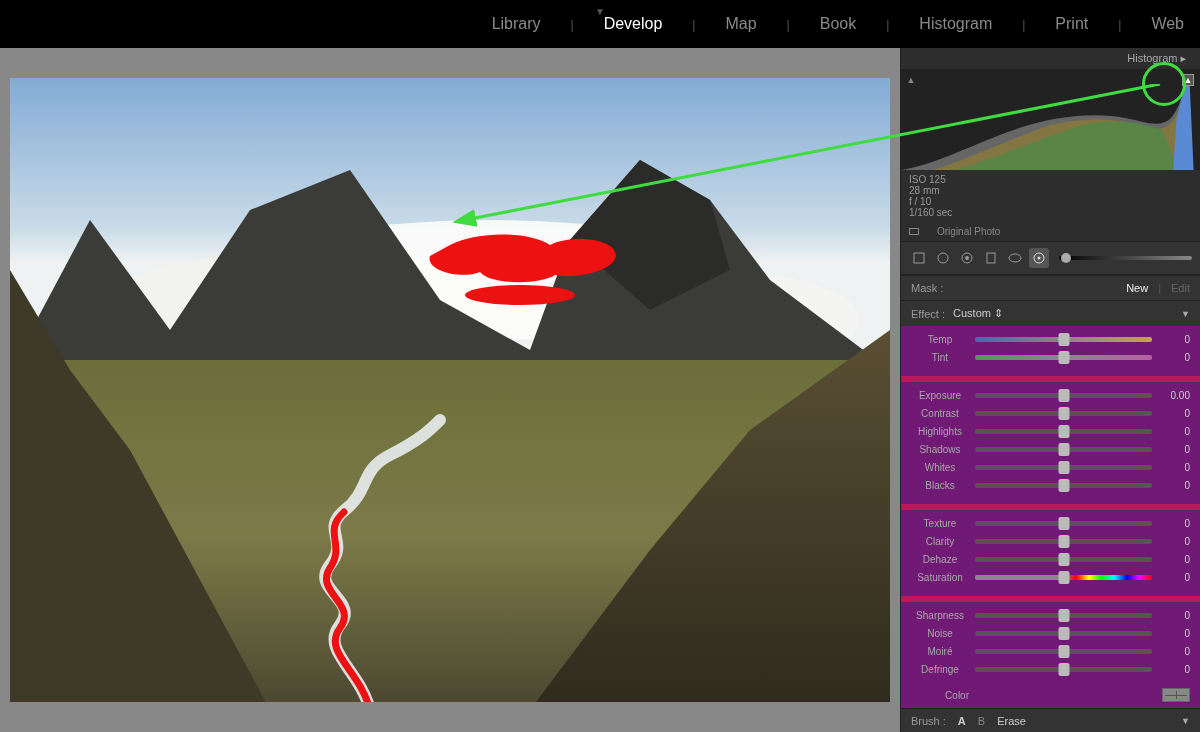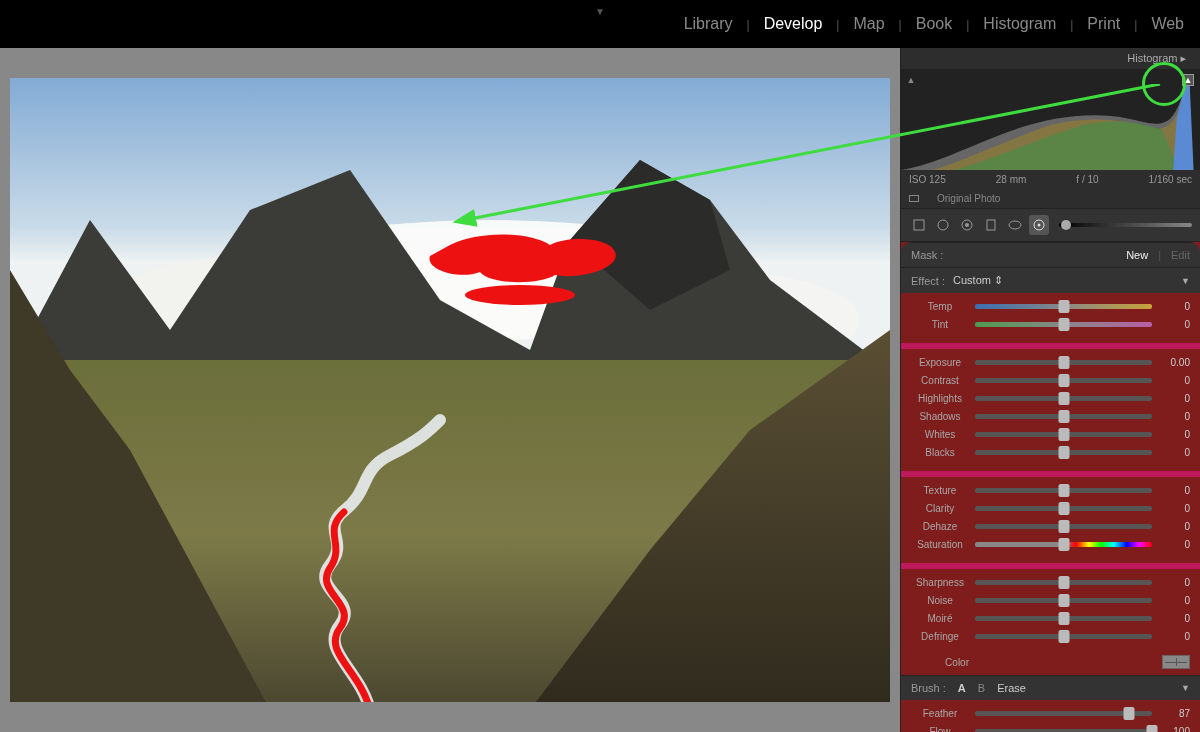--- a/index.html
+++ b/index.html
@@ -1,45 +1,45 @@
 <!DOCTYPE html>
 <html><head>
 <meta charset="utf-8">
 <style>
   * { box-sizing: border-box; margin: 0; padding: 0; font-family: -apple-system, "Segoe UI", Arial, sans-serif; }
   body { background: #1a1a1a; width: 1200px; height: 732px; overflow: hidden; color: #ccc; font-size: 12px; }
   .app { display: flex; flex-direction: column; width: 100%; height: 100%; }
   .top-bar { height: 48px; background: #000; display: flex; justify-content: flex-end; align-items: center; padding-right: 10px; position: relative; }
   .top-bar .expand-triangle { position:absolute; left:50%; top:6px; transform:translateX(-50%); color:#555; font-size:10px;}
-  .modules { display: flex; gap: 0; align-items: baseline; }
+  .modules { display: flex; gap: 16px; align-items: baseline; }
   .mod { color: #8a8a8a; font-size: 16px; padding: 0 6px; cursor: pointer; }
   .mod.active { color: #fff; }
   .sep { color: #555; padding: 0 8px; }
   .main { flex: 1; display: flex; min-height: 0; }
   .canvas { flex: 1; background: #888; display: flex; align-items: center; justify-content: center; position: relative; }
   .photo { position:absolute; left:10px; right:10px; top:30px; bottom:30px; display:flex; align-items:center; justify-content:center;}
   .photo svg { width:100%; height:100%; }
-  .right { width: 300px; background: #7f1d1d; display: flex; flex-direction: column; border-left: 1px solid #222; position: relative; }
+  .right { width: 300px; background: #701a75; display: flex; flex-direction: column; border-left: 1px solid #222; position: relative; }
   
   .panel-header { font-size: 11px; color: #aaa; text-align: right; padding: 4px 14px 4px 4px; background: #2d2d2d; border-bottom: 1px solid #222;}
   .histogram { height: 100px; background: #222; position: relative; margin: 0;}
   .histogram .clip-left, .histogram .clip-right { position:absolute; top:4px; width:12px; height:12px; font-size:9px; display:flex; align-items:center; justify-content:center;}
   .histogram .clip-left { left:4px; color:#888;}
   .histogram .clip-right { right:6px; color:#fff; background:#555; border:1px solid #999;}
-  .histo-meta { display:flex; justify-content:space-between; font-size:10px; color:#999; padding:4px 8px; background:#2d2d2d;}
+  .histo-meta { display:flex; justify-content:space-between; font-size:10px; color:#999; padding:4px 8px; background:#2d2d2d;flex-direction:column;}
   .orig-photo { font-size:10px; color:#888; padding:4px 8px; background:#2d2d2d; display:flex; align-items:center; gap:18px;}
   .orig-photo .box { width:10px; height:7px; border:1px solid #888;}
   
   .tool-row { display:flex; align-items:center; gap:4px; padding:6px 8px; background:#333; border-top:1px solid #222; border-bottom:1px solid #222;}
   .tool-row .tool { width:20px; height:20px; display:flex; align-items:center; justify-content:center; color:#999; }
   .tool-row .tool.sel { background:#555; border-radius:3px;}
   .tool-row .slider-h { flex:1; height:4px; background:linear-gradient(90deg,#000,#888); margin-left:6px; position:relative; border-radius:2px;}
   .tool-row .slider-h::after{content:"";position:absolute;left:2px;top:-3px;width:10px;height:10px;border-radius:50%;background:#aaa;}
   
-  .scroll { flex:1; overflow-y:auto;border-radius:11px; }
+  .scroll { flex:1; overflow-y:auto; }
   .scroll::-webkit-scrollbar { width:8px; }
   .scroll::-webkit-scrollbar-thumb { background:#555; }
   .section-bar { display:flex; align-items:center; justify-content:space-between; padding:6px 10px; background:#333; font-size:11px; color:#bbb; border-top:1px solid #222;}
   .section-bar .left { color:#999;}
   .section-bar .right-btns { display:flex; gap:10px; align-items:center;}
   .section-bar .new { color:#eee; }
   .section-bar .edit { color:#666; }
   .section-bar .tri { color:#aaa; font-size:9px; margin-left:6px;}
   
   .group { padding:4px 10px 8px 10px; }

